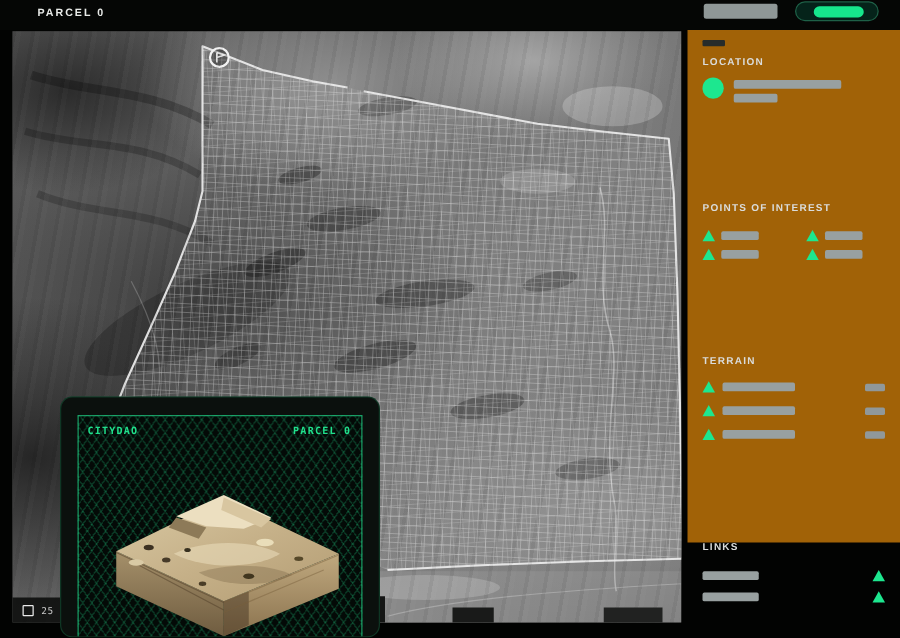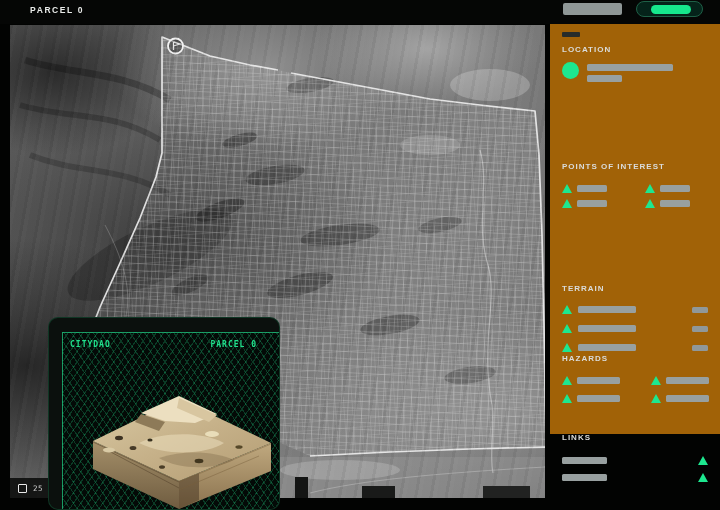--- a/index.html
+++ b/index.html
@@ -60,21 +60,21 @@
     margin-left:6px; font-family:"DejaVu Sans Mono", monospace;
     font-size:7.5px; color:#c9c9c9; letter-spacing:.5px;
   }
   .attr-box { position:absolute; background:#191a19; z-index:2; }
   .attr-a { left:285px; top:452px; width:13px; height:21px; background:#141514; }
   .attr-b { left:352px; top:461px; width:33px; height:12px; }
   .attr-c { left:473px; top:461px; width:47px; height:12px; background:#212221; }
 
   
   .inset {
-    position:absolute; left:48px; top:317px; width:232px; height:193px; z-index:20;
+    position:absolute; left:48px; top:317px; width:256px; height:193px; z-index:20;
     background:#0b100d; border-radius:10px; border:1px solid rgba(30,190,120,.22);
     overflow:hidden; cursor:pointer;
   }
   .inset-frame {
     position:absolute; left:13px; top:14px; width:228px; height:200px;
     border:1px solid rgba(34,214,137,.7);
     background-color:#040a07;
     background-image:
       repeating-linear-gradient( 55deg, rgba(32,214,136,.24) 0 1px, rgba(0,0,0,0) 1px 6px),
       repeating-linear-gradient(-55deg, rgba(32,214,136,.24) 0 1px, rgba(0,0,0,0) 1px 6px);
@@ -311,41 +311,20 @@
           <div class="mini"></div>
         </div>
       <div class="ter-row">
           <div class="tri"></div>
           <div class="bar"></div>
           <div class="mini"></div>
         </div>
     </div>
   </section>
 
-  <section class="sec sec-hazards">
-    <div class="head">HAZARDS</div>
-    <div class="pair-grid haz-grid">
-      <div class="pair p1">
-          <div class="tri"></div>
-          <div class="bar"></div>
-        </div>
-      <div class="pair p2">
-          <div class="tri"></div>
-          <div class="bar"></div>
-        </div>
-      <div class="pair p3">
-          <div class="tri"></div>
-          <div class="bar"></div>
-        </div>
-      <div class="pair p4">
-          <div class="tri"></div>
-          <div class="bar"></div>
-        </div>
-    </div>
-  </section>
 
   <section class="sec sec-links">
     <div class="head">LINKS</div>
     <div class="links-rows">
       <div class="link-row">
           <div class="bar"></div>
           <div class="tri"></div>
         </div>
       <div class="link-row">
           <div class="bar"></div>

